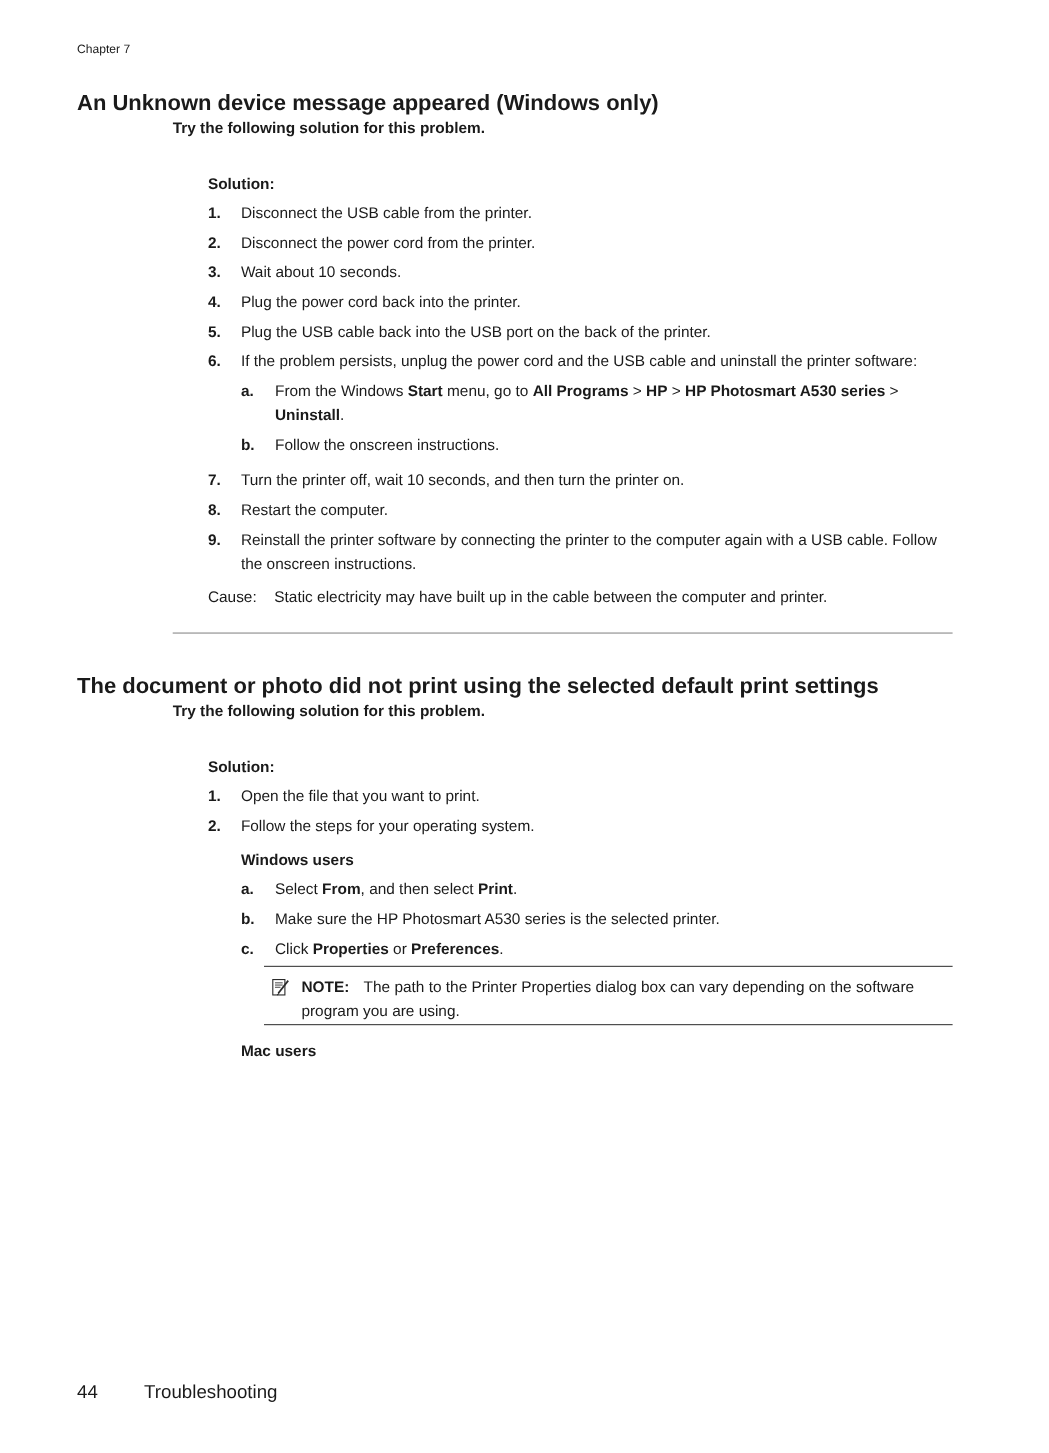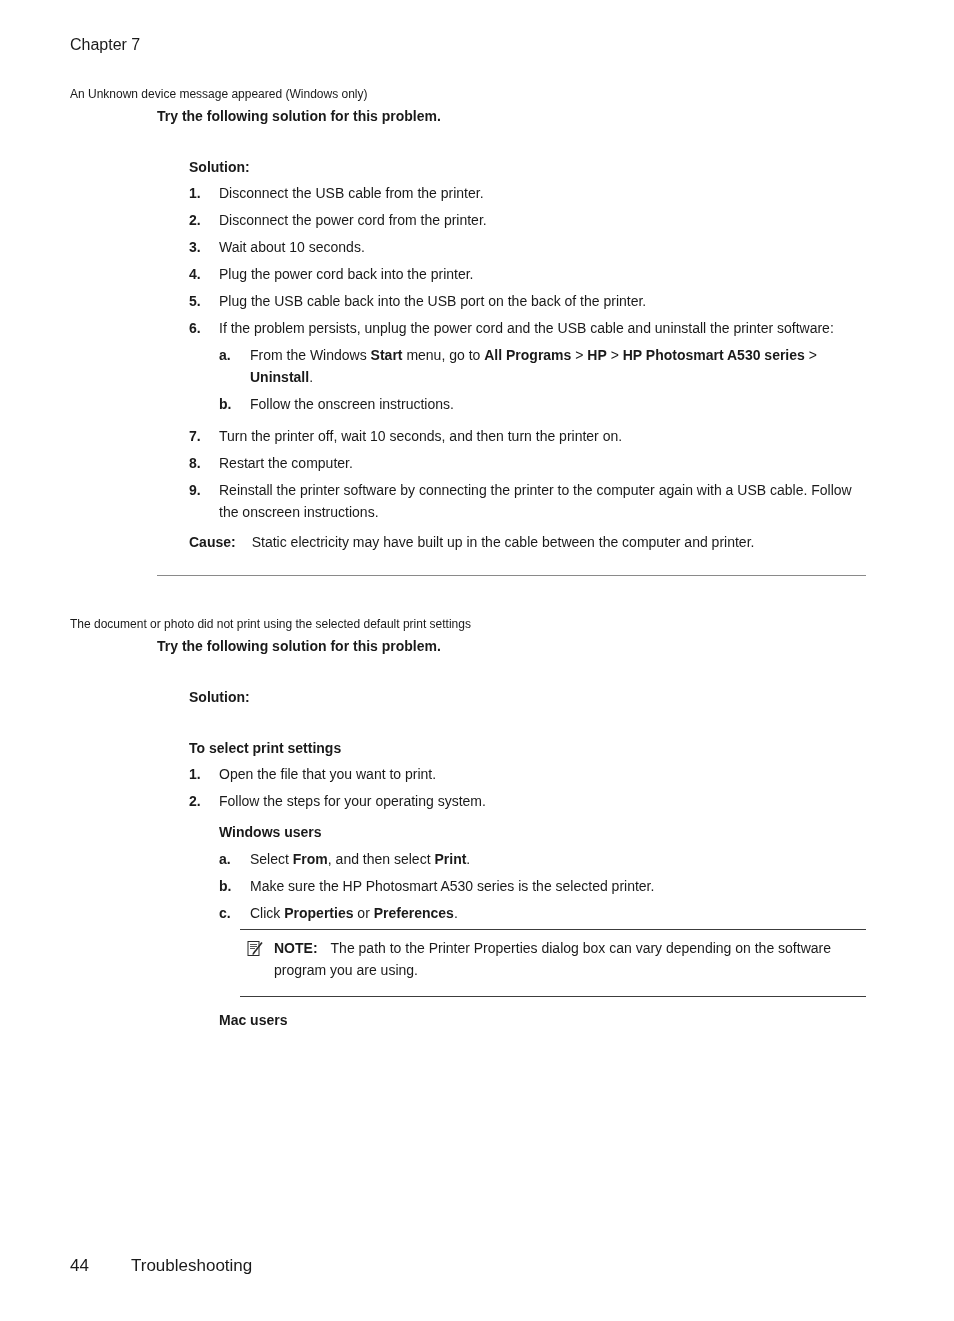--- a/index.html
+++ b/index.html
@@ -3,45 +3,45 @@
 <meta charset="utf-8">
 <title>Troubleshooting - Page 44</title>
 <style>
   * { margin:0; padding:0; box-sizing:border-box; }
   html, body { background:#ffffff; }
   .page {
     position:relative; width:954px; height:1321px; background:#ffffff;
     font-family:"Liberation Sans", sans-serif; color:#1a1a1a; overflow:hidden;
   }
   .content { position:absolute; left:70px; top:38px; width:796px; font-size:14px; line-height:22px; }
-  .chapter-label { font-size:16px; line-height:14px; }
-  .section-title { font-size:12px; line-height:21px; font-weight:normal; margin-top:32px; }
+  .chapter-label { font-size:11px; line-height:14px; }
+  .section-title { font-size:20px; line-height:21px; font-weight:bold; margin-top:32px; }
   .section-title.second { margin-top:38px; }
   .intro { margin-left:87px; font-weight:bold; }
   .solution-label { margin-left:119px; margin-top:29px; font-weight:bold; }
   .procedure-title { margin-left:119px; margin-top:29px; font-weight:bold; }
   .steps { margin-left:119px; margin-top:4px; }
   .step { display:flex; margin-bottom:5px; }
   .step-num { width:30px; flex-shrink:0; font-weight:bold; }
   .step-text { flex:1; }
   .substeps { margin-top:5px; }
   .substep { display:flex; margin-bottom:5px; }
   .substep-letter { width:31px; flex-shrink:0; font-weight:bold; }
   .substep-text { flex:1; }
   .cause { margin-left:119px; margin-top:8px; }
-  .cause-label { font-weight:bold; margin-right:16px; }
+  .cause-label { font-weight:normal; margin-right:16px; }
   .para { margin-left:119px; margin-top:9px; }
   .divider { margin-left:87px; margin-top:22px; border:none; border-top:1px solid #8a8a8a; height:0; }
   .os-label { font-weight:bold; }
   .os-label.windows { margin-top:9px; margin-bottom:4px; }
   .os-label.mac { margin-top:12px; }
   .note {
     display:flex; margin-left:21px; margin-top:2px;
     border-top:1px solid #3c3c3c; border-bottom:1px solid #3c3c3c;
-    padding:7px 0 15px 7px;
+    padding:7px 0 1px 7px;
   }
   .note-icon-wrap { width:27px; flex-shrink:0; padding-top:3px; }
   .note-body { flex:1; }
   .note-label { font-weight:bold; margin-right:13px; }
   .footer { position:absolute; left:70px; top:1258px; font-size:17px; line-height:16px; display:flex; }
   .footer-page-number { width:61px; }
   .bold { font-weight:bold; }
 </style>
 </head>
 <body>
@@ -114,21 +114,20 @@
 
 
     <hr class="divider">
 
     <h1 class="section-title second">The document or photo did not print using the selected default print settings</h1>
 
     <div class="intro">Try the following solution for this problem.</div>
 
     <div class="solution-label">Solution:</div>
 
-    <div class="procedure-title">To select print settings</div>
 
     <div class="steps">
       <div class="step">
         <span class="step-num">1.</span>
         <div class="step-text">Open the file that you want to print.</div>
       </div>
       <div class="step">
         <span class="step-num">2.</span>
         <div class="step-text">
           <div>Follow the steps for your operating system.</div>

